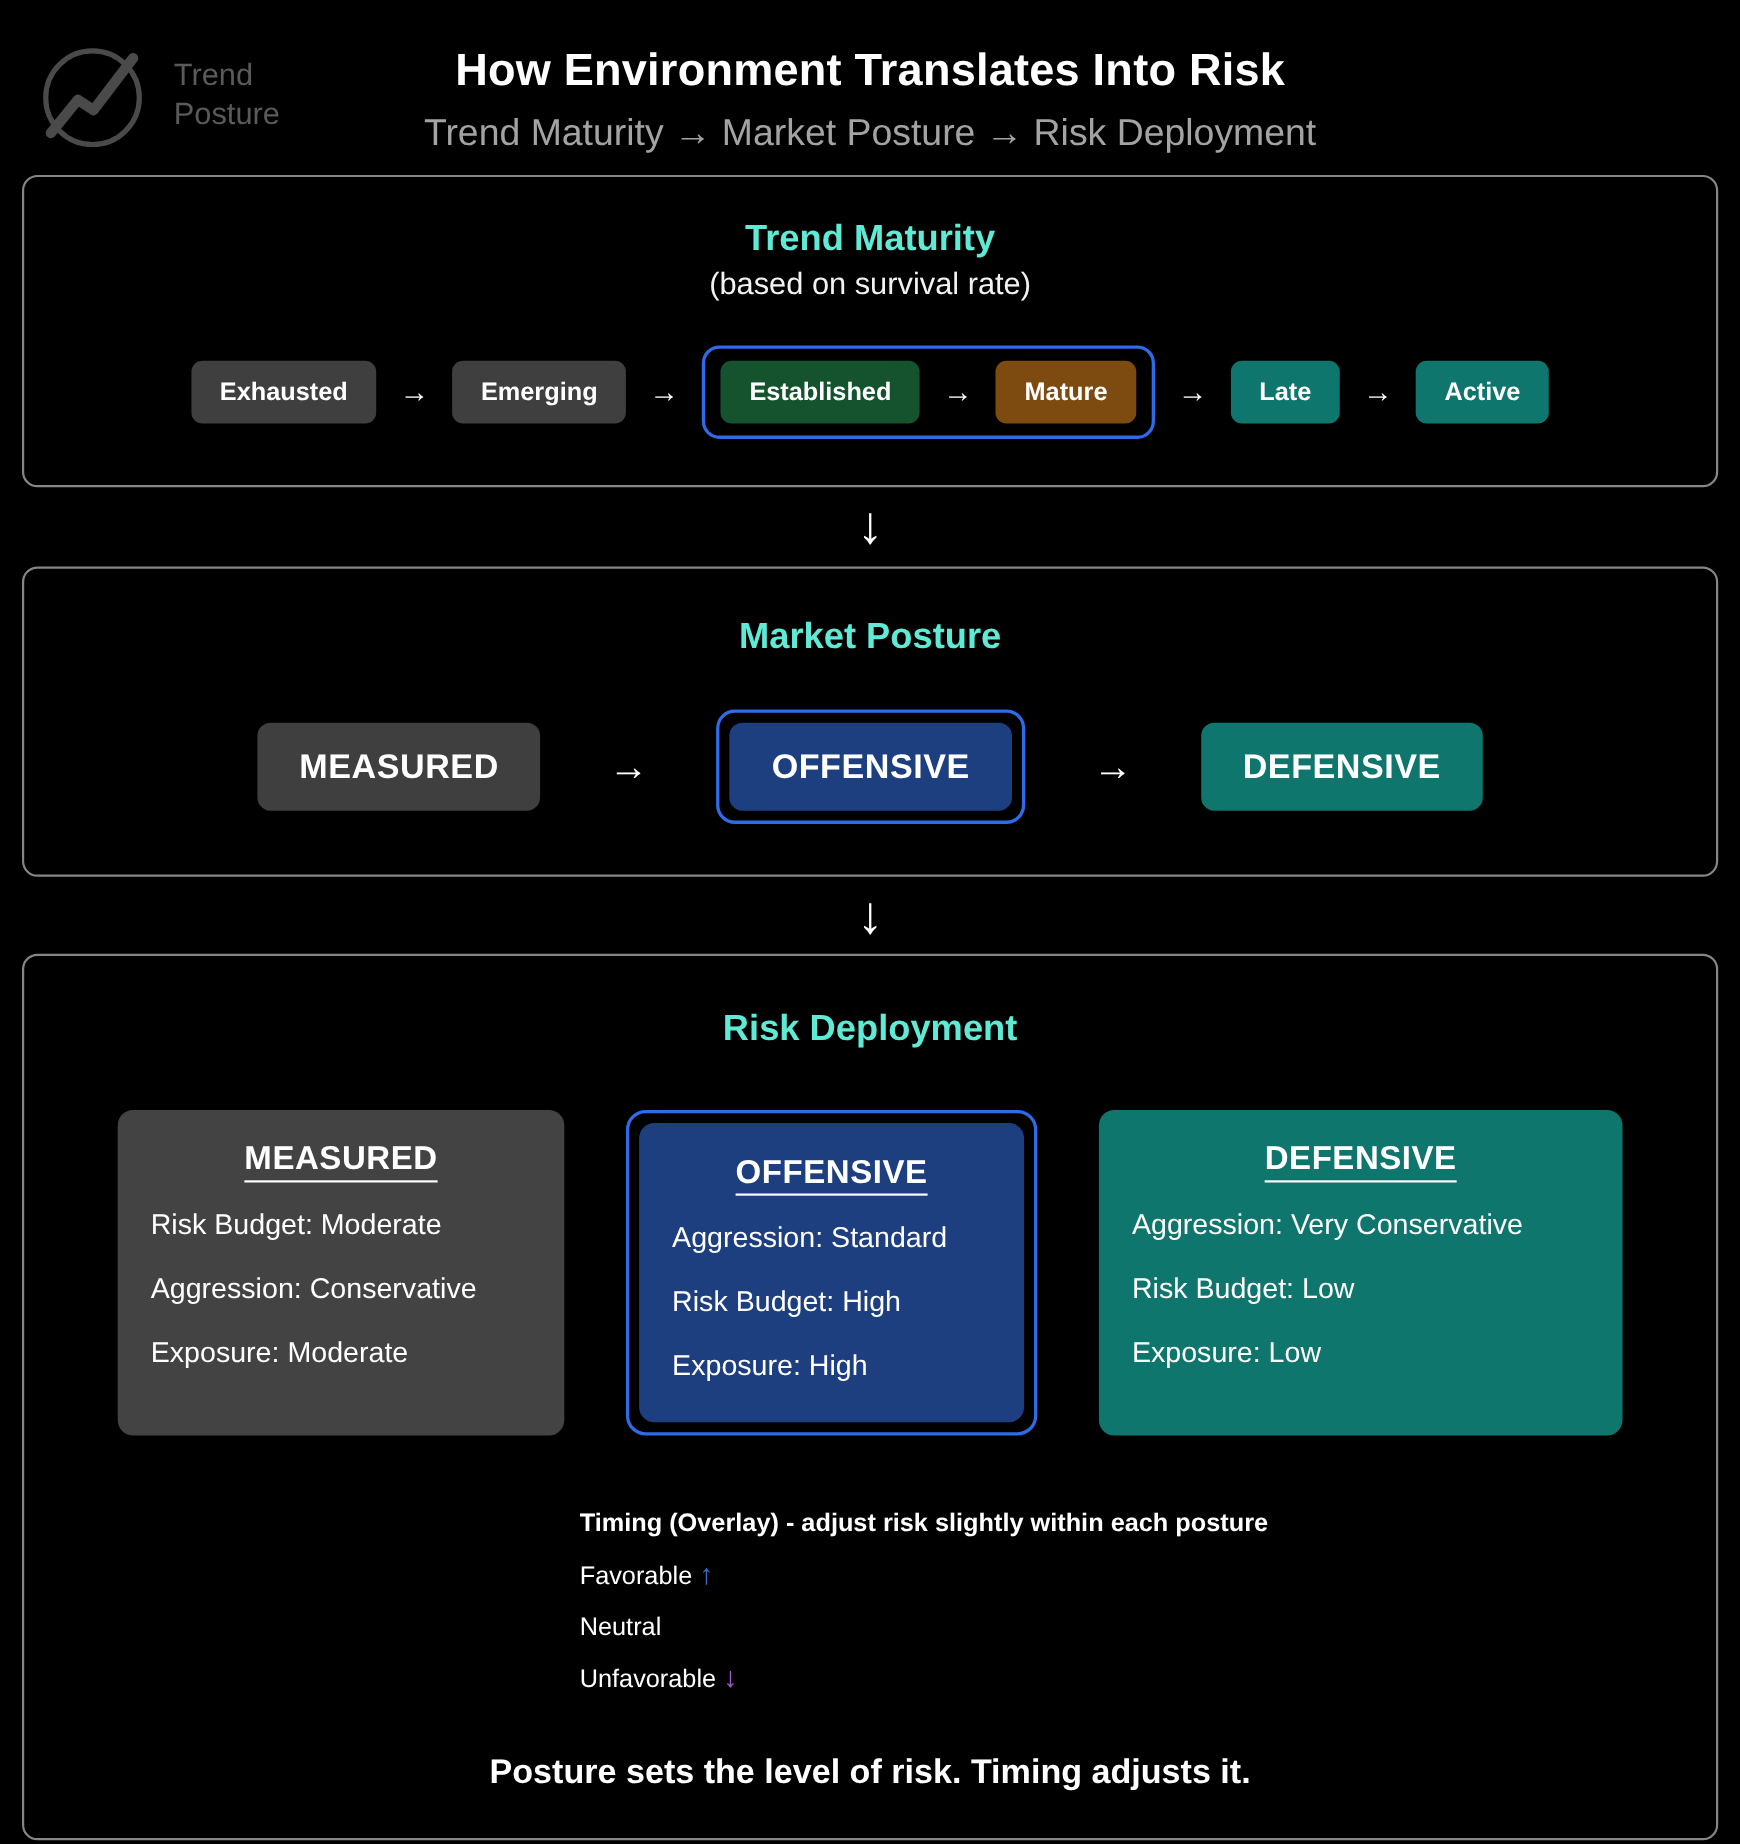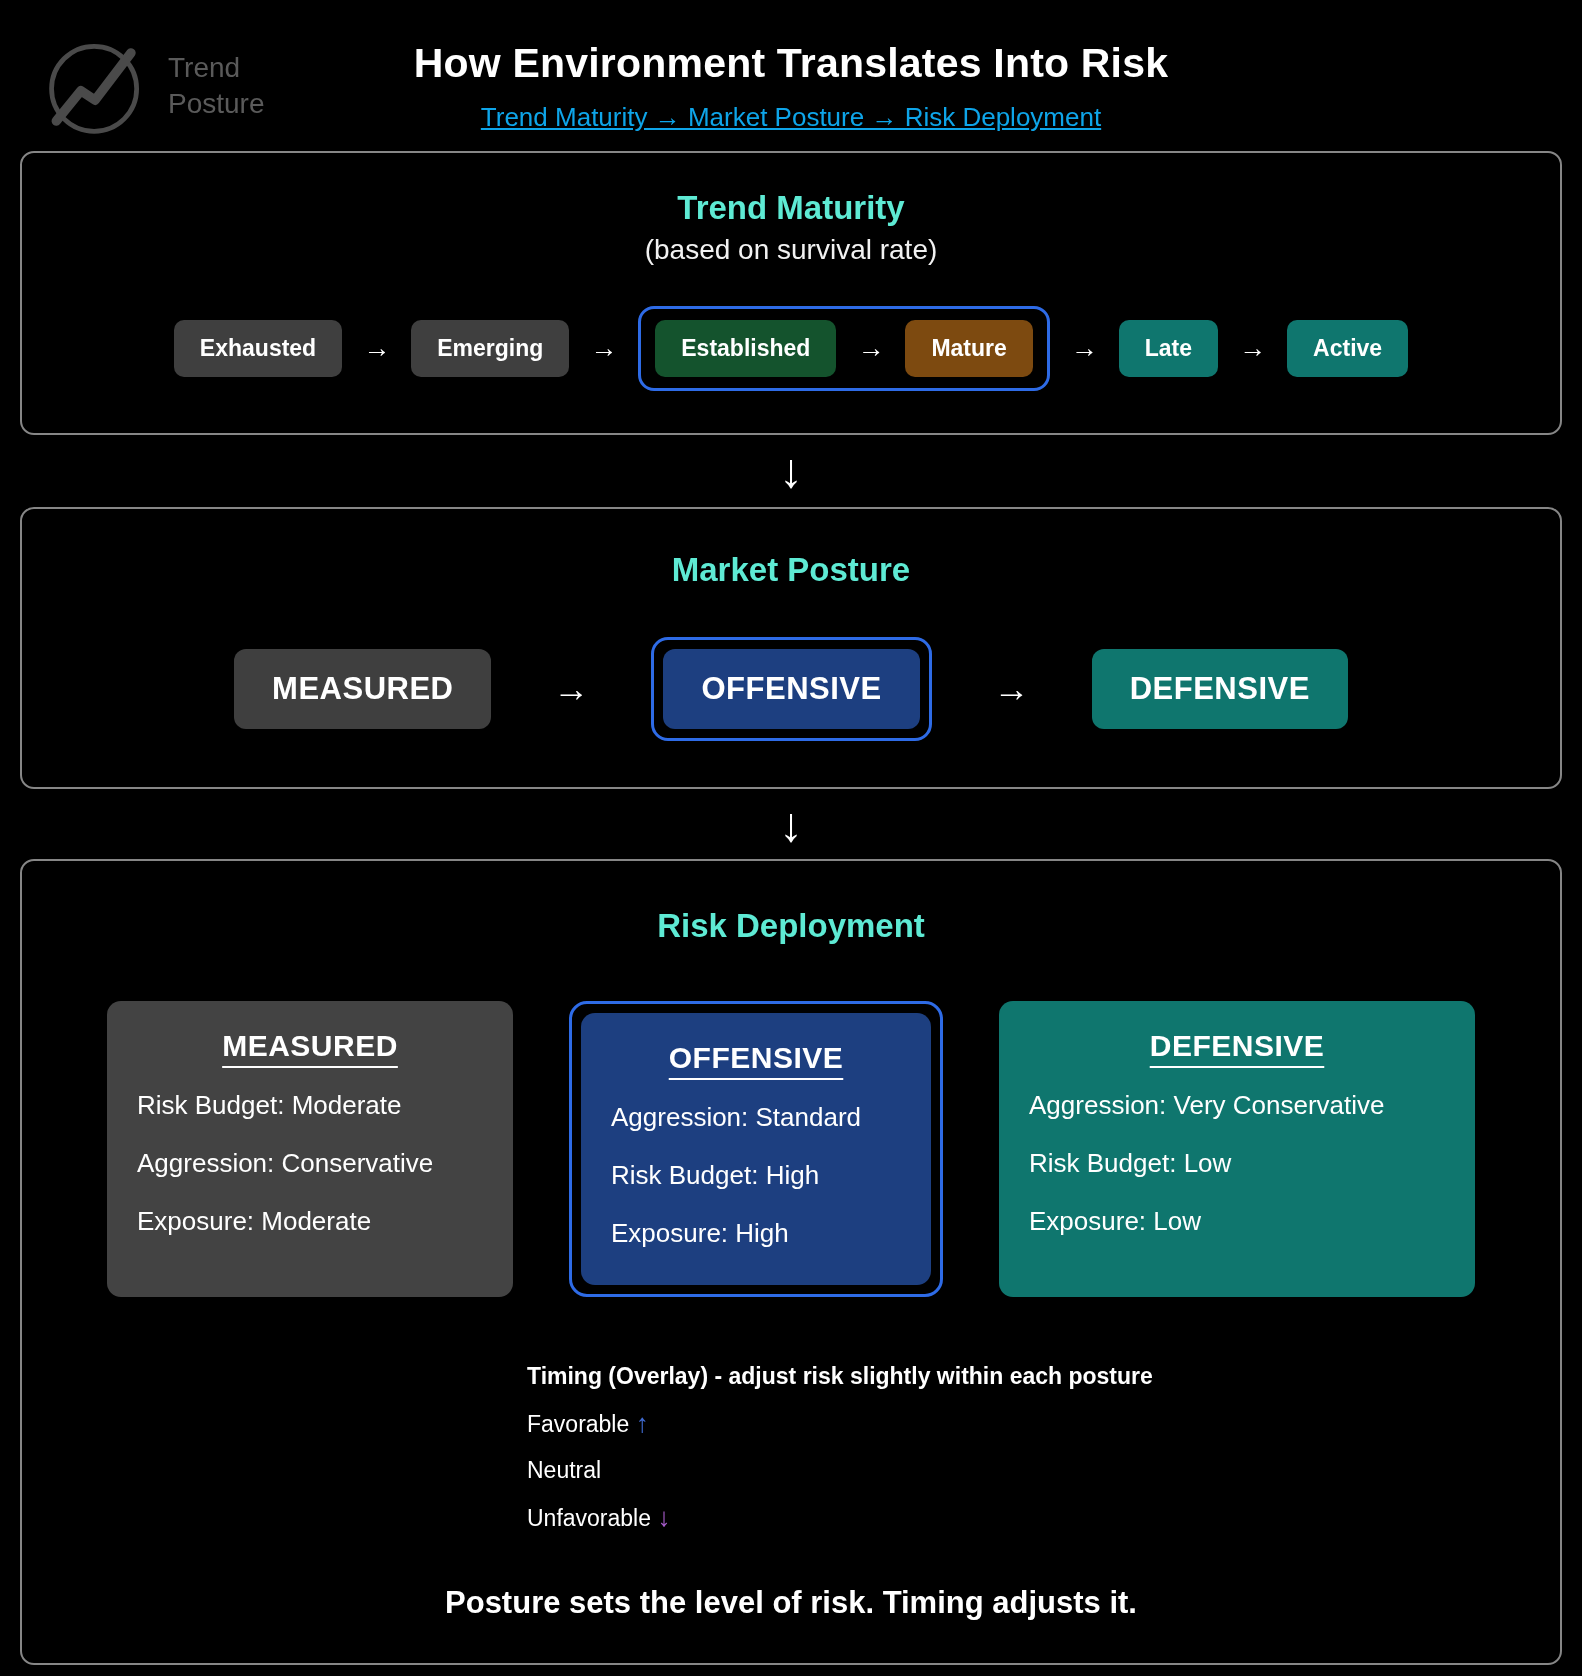--- a/index.html
+++ b/index.html
@@ -5,24 +5,24 @@
   * { margin: 0; padding: 0; box-sizing: border-box; }
   html, body { background: #000; }
   body { font-family: "Liberation Sans", sans-serif; }
   .page {
     width: 1582px; height: 1676px; background: #000; color: #fff;
     border-radius: 28px; overflow: hidden; position: relative;
   }
 
   
   .header { position: relative; padding-top: 40px; text-align: center; }
-  .logo { position: absolute; left: 44px; top: 30px; display: flex; align-items: center; gap: 20px; }
+  .logo { position: absolute; left: 34px; top: 30px; display: flex; align-items: center; gap: 20px; }
   .logo-text { text-align: left; font-size: 28px; line-height: 1.3; color: #5a5a5a; font-weight: 500; }
   .page-title { font-size: 41px; font-weight: 700; color: #fff; letter-spacing: 0.2px; }
-  .header-subtitle { margin-top: 15px; font-size: 26px; color: #0ea5e9; font-weight: 400; text-decoration: underline; }
+  .header-subtitle { margin-top: 15px; font-size: 34px; color: #a3a3a3; font-weight: 400; }
 
   
   .panel {
     border: 2px solid #868686; border-radius: 14px;
     margin: 0 20px; background: #000;
   }
   .panel-title { text-align: center; font-size: 33px; font-weight: 700; color: #5eead4; }
   .panel-sub { text-align: center; font-size: 28px; font-weight: 400; color: #f2f2f2; margin-top: 7px; }
 
   .flow-arrow { text-align: center; font-size: 48px; color: #fff; line-height: 1; padding: 12px 0 10px; }

